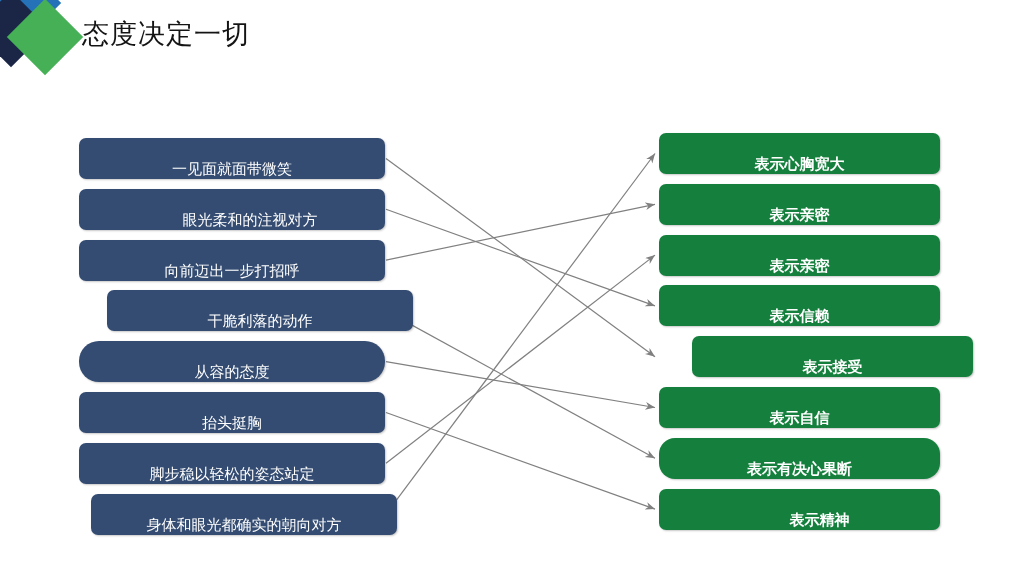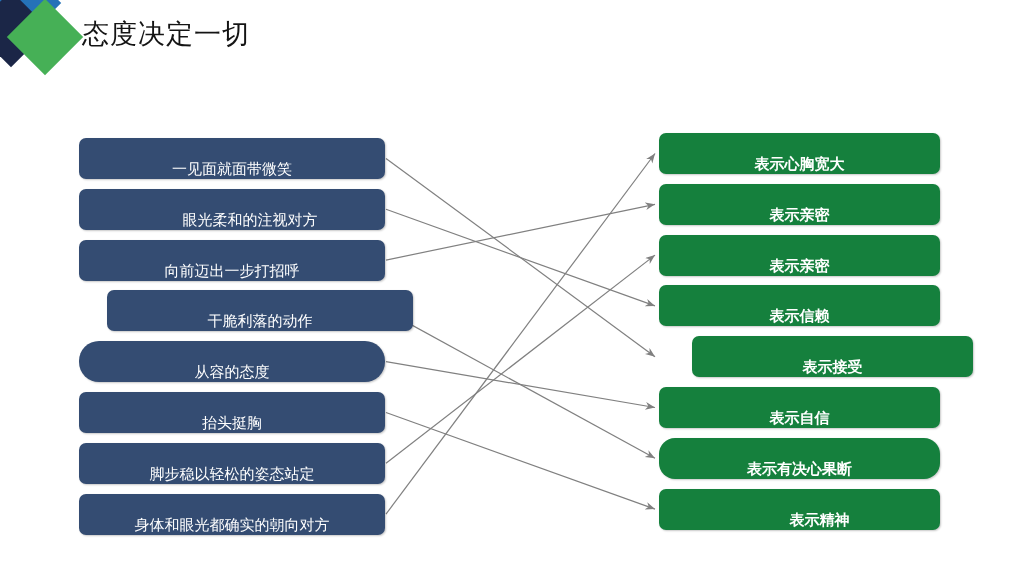--- a/index.html
+++ b/index.html
@@ -150,21 +150,21 @@
       </div>
       <div class="node node-left" style="top: 341.2px; border-radius: 20px;">
         <span>从容的态度</span>
       </div>
       <div class="node node-left" style="top: 392px;">
         <span>抬头挺胸</span>
       </div>
       <div class="node node-left" style="top: 442.8px;">
         <span>脚步稳以轻松的姿态站定</span>
       </div>
-      <div class="node node-left" style="top: 493.6px;">
+      <div class="node node-left" style="top: 493.6px; margin-left: 12px;">
         <span>身体和眼光都确实的朝向对方</span>
       </div>
     </div>
 
   <div class="col" id="right-col">
       <div class="node node-right" style="top: 133px;">
         <span>表示心胸宽大</span>
       </div>
       <div class="node node-right" style="top: 183.8px;">
         <span>表示亲密</span>

